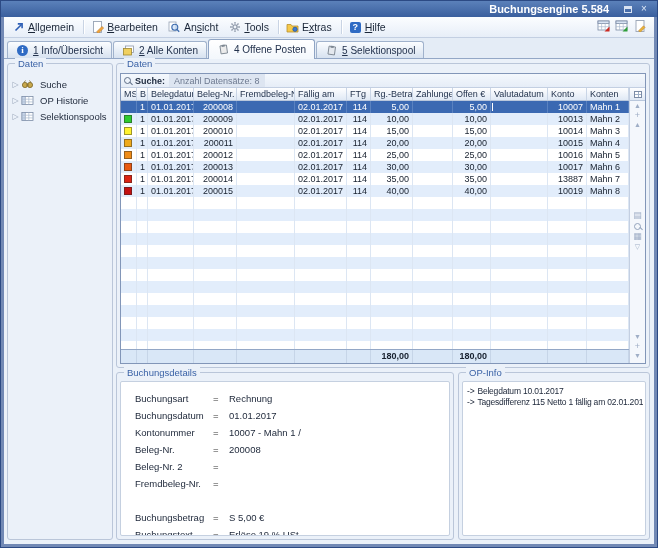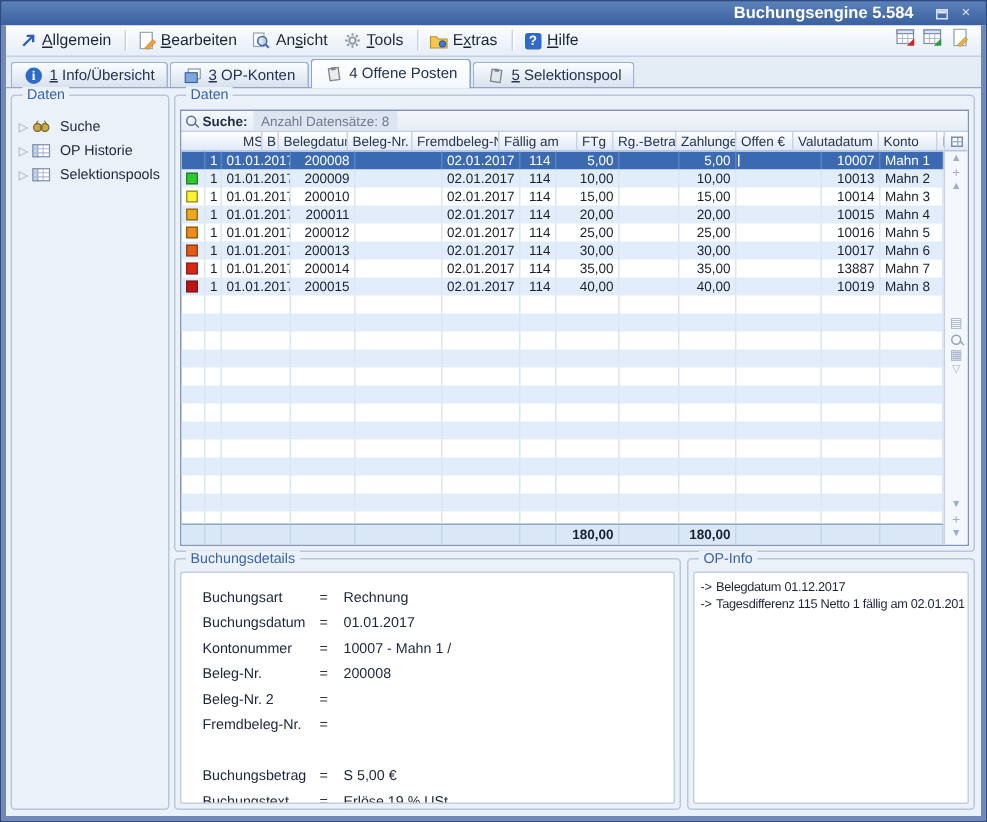--- a/index.html
+++ b/index.html
@@ -197,24 +197,24 @@
         <span class="tab">
           <span class="icon">
             <span class="badge-info">i</span>
           </span>
           <span><u>1</u> Info/Übersicht</span>
         </span>
         <span class="tab">
           <span class="icon">
             <svg width="13" height="11" viewBox="0 0 13 11">
               <rect x="3.5" y="1" width="8" height="6.5" fill="#fff" stroke="#8c97a8" stroke-width="0.8"></rect>
-              <rect x="1.5" y="3.5" width="8" height="6.5" fill="#7fa8e0" stroke="#3c639c" stroke-width="0.8"></rect>
+              <rect x="1.5" y="3.5" width="8" height="6.5" fill="#f0d060" stroke="#a08830" stroke-width="0.8"></rect>
             </svg>
           </span>
-          <span><u>3</u> OP-Konten</span>
+          <span><u>2</u> Alle Konten</span>
         </span>
         <span class="tab active">
           <span class="icon">
             <svg width="11" height="11" viewBox="0 0 11 11">
               <rect x="2.5" y="1.5" width="6.5" height="8" fill="#ececec" stroke="#7d8792" stroke-width="0.9" transform="rotate(-8 5.5 5.5)"></rect>
               <rect x="4.2" y="0.8" width="3" height="2" fill="#7d8792" transform="rotate(-8 5.5 5.5)"></rect>
             </svg>
           </span>
           <span>4 Offene Posten</span>
         </span>
@@ -274,21 +274,21 @@
         <span class="gb-label">Daten</span>
         <div class="grid">
           <div class="search-row">
             <span class="mag dark"></span>
             <span class="search-label">Suche:</span>
             <span class="rec-count">Anzahl Datensätze: 8</span>
           </div>
           <div class="grid-main">
             <div class="cols">
               <div class="hrow" id="grid-header">
-                  <span class="hcell" style="width: 16px; flex-shrink: 0; margin-left: 38px;">MS</span>
+                  <span class="hcell" style="width: 16px; flex-shrink: 0;">MS</span>
                   <span class="hcell" style="width: 11px; flex-shrink: 0;">B</span>
                   <span class="hcell" style="width: 46px; flex-shrink: 0;">Belegdatum</span>
                   <span class="hcell" style="width: 43px; flex-shrink: 0;">Beleg-Nr.</span>
                   <span class="hcell" style="width: 58px; flex-shrink: 0;">Fremdbeleg-Nr.</span>
                   <span class="hcell" style="width: 52px; flex-shrink: 0;">Fällig am</span>
                   <span class="hcell" style="width: 24px; flex-shrink: 0;">FTg</span>
                   <span class="hcell" style="width: 42px; flex-shrink: 0;">Rg.-Betrag €</span>
                   <span class="hcell" style="width: 40px; flex-shrink: 0;">Zahlungen €</span>
                   <span class="hcell" style="width: 38px; flex-shrink: 0;">Offen €</span>
                   <span class="hcell" style="width: 57px; flex-shrink: 0;">Valutadatum</span>
@@ -697,21 +697,21 @@
                 <span class="det-value">Erlöse 19 % USt</span>
               </div>
             </div>
         </div>
       </div>
 
       <div class="groupbox" id="gb-opinfo">
         <span class="gb-label">OP-Info</span>
         <div class="panel">
           <div class="opinfo" id="opinfo-lines">
-              <div class="op-line"><span class="pre">-&gt;</span><span>Belegdatum 01.12.2017</span></div>
+              <div class="op-line"><span class="pre">-&gt;</span><span>Belegdatum 10.01.2017</span></div>
               <div class="op-line"><span class="pre">-&gt;</span><span>Tagesdifferenz 115 Netto 1 fällig am 02.01.2017</span></div>
             </div>
         </div>
       </div>
 
     </div>
   </div>
 </div>
 
 </body></html>

